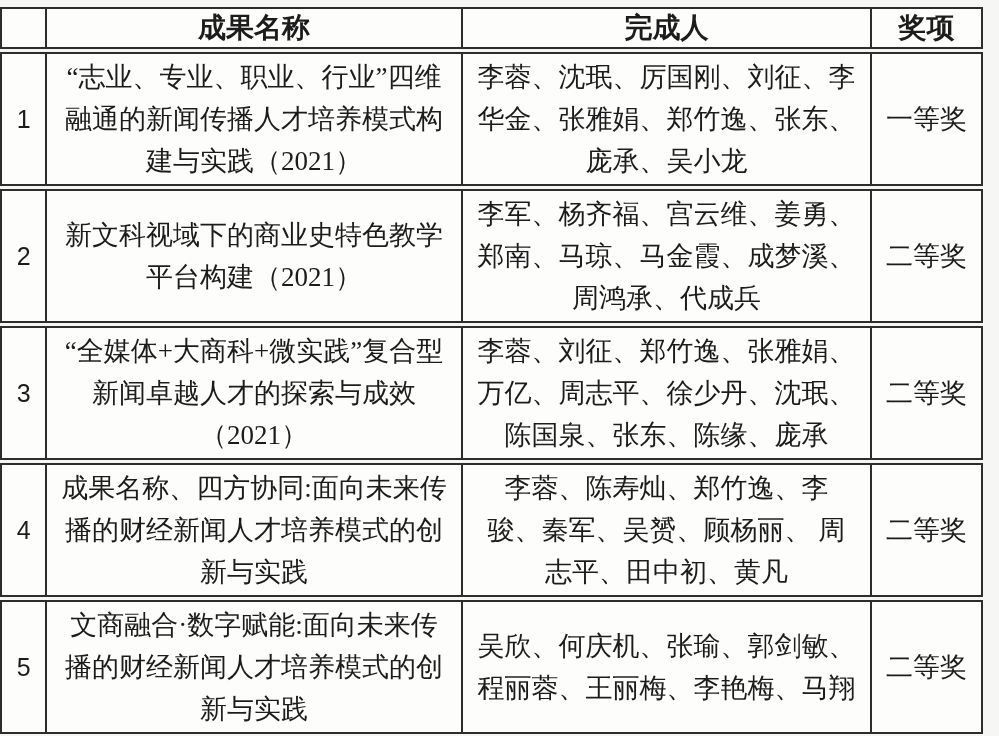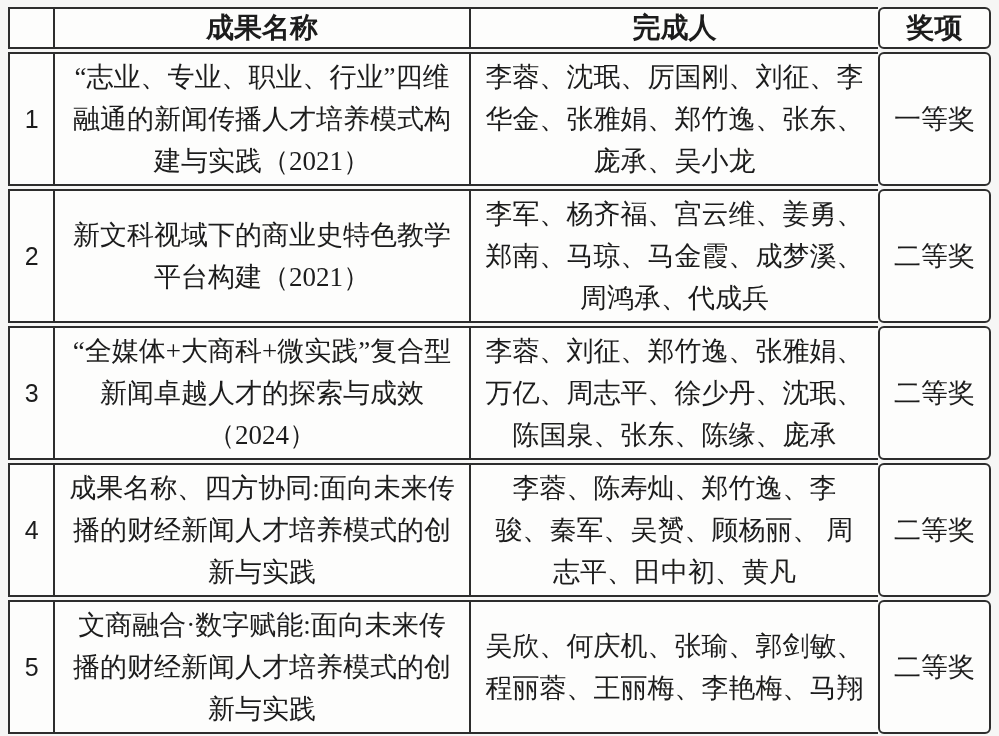--- a/index.html
+++ b/index.html
@@ -6,21 +6,21 @@
     margin: 0;
     padding: 0;
     background: #f6f6f5;
     font-family: "Liberation Serif", "DejaVu Serif", serif;
     color: #1c1c1c;
   }
   .page {
     width: 999px;
     height: 736px;
     box-sizing: border-box;
-    padding: 7px 8px;
+    padding: 7px 0;
     background: #f6f6f5;
     overflow: hidden;
   }
   table.awards {
     width: 983px;
     table-layout: fixed;
     border-collapse: separate;
     border-spacing: 0 3px;
     margin-top: -3px;
   }
@@ -35,21 +35,20 @@
     border-bottom: 2px solid #2d2d2d;
     border-left: 2px solid #2d2d2d;
     text-align: center;
     vertical-align: middle;
     box-sizing: border-box;
     padding: 2px 10px;
     overflow: hidden;
   }
   th:last-child, td:last-child {
     border-right: 2px solid #2d2d2d;
-    border-radius: 6px;
   }
   thead th {
     height: 38px;
     font-size: 28px;
     font-weight: bold;
     line-height: 38px;
     padding: 0 6px;
   }
   tbody td {
     height: 126px;
@@ -92,21 +91,21 @@
         <td class="cell-award">一等奖</td>
       </tr>
       <tr>
         <td class="cell-index">2</td>
         <td class="cell-name">新文科视域下的商业史特色教学平台构建（2021）</td>
         <td class="cell-people">李军、杨齐福、宫云维、姜勇、郑南、马琼、马金霞、成梦溪、周鸿承、代成兵</td>
         <td class="cell-award">二等奖</td>
       </tr>
       <tr>
         <td class="cell-index">3</td>
-        <td class="cell-name">“全媒体+大商科+微实践”复合型新闻卓越人才的探索与成效（2024）</td>
+        <td class="cell-name">“全媒体+大商科+微实践”复合型新闻卓越人才的探索与成效（2021）</td>
         <td class="cell-people">李蓉、刘征、郑竹逸、张雅娟、万亿、周志平、徐少丹、沈珉、陈国泉、张东、陈缘、庞承</td>
         <td class="cell-award">二等奖</td>
       </tr>
       <tr>
         <td class="cell-index">4</td>
         <td class="cell-name">成果名称、四方协同:面向未来传播的财经新闻人才培养模式的创新与实践</td>
         <td class="cell-people">李蓉、陈寿灿、郑竹逸、李 骏、秦军、吴赟、顾杨丽、 周志平、田中初、黄凡</td>
         <td class="cell-award">二等奖</td>
       </tr>
       <tr>

